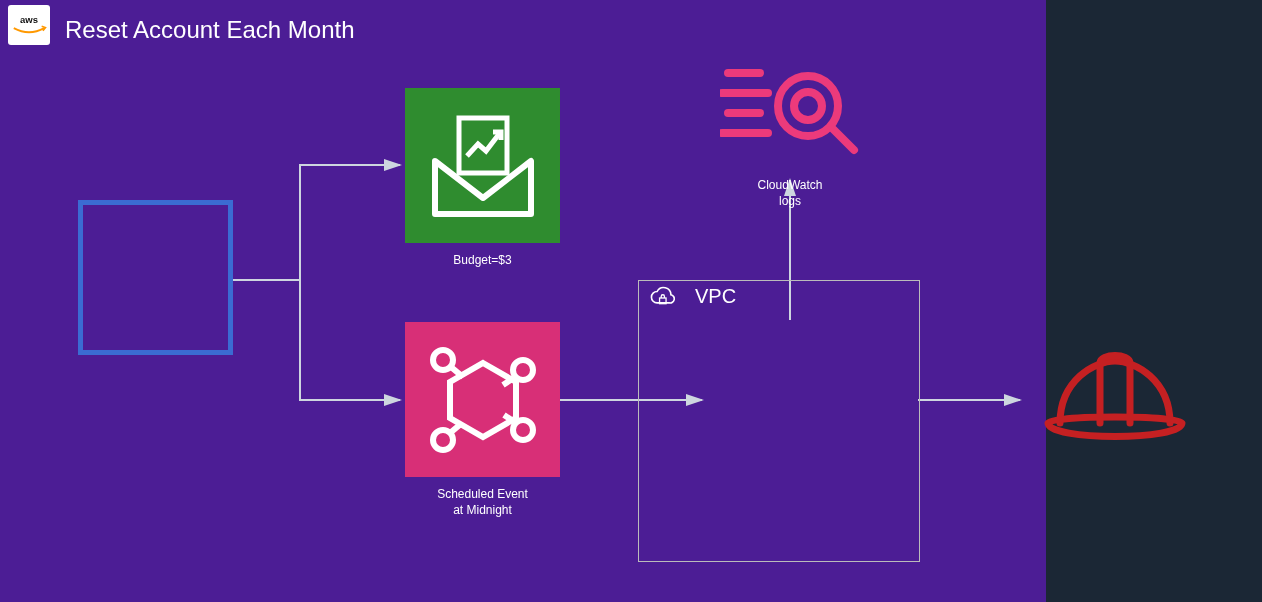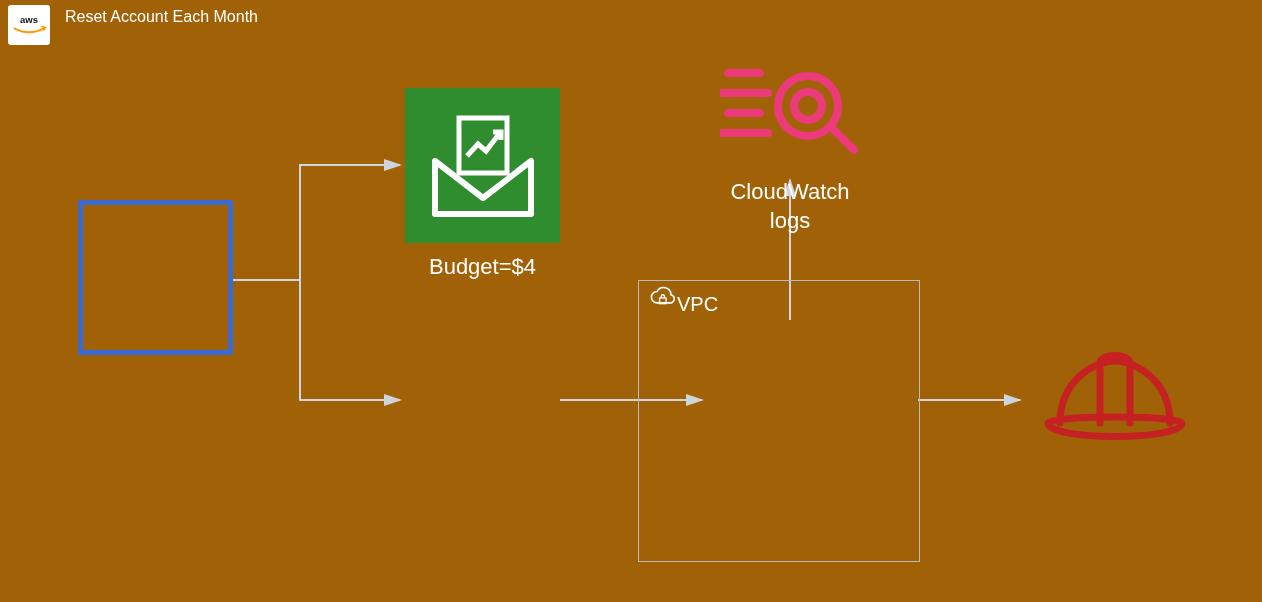--- a/index.html
+++ b/index.html
@@ -1,32 +1,32 @@
 <!DOCTYPE html>
 <html><head>
 <meta charset="utf-8">
 <style>
   html,body{margin:0;padding:0;background:#1b2735;font-family:Arial,Helvetica,sans-serif;color:#fff}
-  .canvas{position:relative;width:1262px;height:602px;background:#a16207}
+  .canvas{position:relative;width:1046px;height:602px;background:#4c1d95}
   .node{position:absolute;text-align:center}
-  .label{font-size:22px;color:#fff;line-height:1.3;margin-top:10px}
-  .title{position:absolute;left:65px;top:8px;font-size:16px;color:#fff}
+  .label{font-size:12px;color:#fff;line-height:1.3;margin-top:10px}
+  .title{position:absolute;left:65px;top:16px;font-size:24px;color:#fff}
   .aws-logo{position:absolute;left:8px;top:5px;width:42px;height:40px;background:#fff;border-radius:3px;display:flex;align-items:center;justify-content:center}
   .aws-logo svg{width:38px;height:34px}
   
   .icon-square{width:155px;height:155px;display:flex;align-items:center;justify-content:center}
   .calendar{border:5px solid #3b6bd2;background:none;box-sizing:border-box;display:flex;flex-direction:column;}
   .cal-body{flex:1;display:grid;grid-template-columns:repeat(6,1fr);grid-template-rows:repeat(4,1fr);gap:6px;padding:10px}
   .cal-cell{background:#3b6bd2}
   .cal-cell.empty{background:transparent}
   .budget{background:#2f8c2f}
   .event{background:#d82f77}
   .lambda{width:155px;height:155px;border-radius:50%;background:#e88c1f;border:6px solid #c46e0f;display:flex;align-items:center;justify-content:center}
   .vpc-box{position:absolute;border:1px solid #bbb;width:280px;height:280px}
-  .vpc-label{position:absolute;left:10px;top:4px;display:flex;align-items:flex-end;gap:2px;color:#fff;font-size:20px}
+  .vpc-label{position:absolute;left:10px;top:4px;display:flex;align-items:flex-start;gap:20px;color:#fff;font-size:20px}
   .vpc-label svg{width:26px;height:26px}
   svg.full{position:absolute;left:0;top:0;width:1262px;height:602px;pointer-events:none}
 </style>
 </head>
 <body>
 
 <div class="canvas">
 
   <div class="aws-logo">
     <svg viewBox="0 0 60 40">
@@ -94,23 +94,36 @@
   <div class="node" style="left:405px;top:88px;width:155px">
     <div class="icon-square budget">
       <svg width="120" height="120" viewBox="0 0 120 120">
         <rect x="36" y="12" width="48" height="55" fill="none" stroke="#fff" stroke-width="5"></rect>
         <path d="M44 50 L55 38 L63 45 L76 28" fill="none" stroke="#fff" stroke-width="5"></path>
         <path d="M70 26 L78 26 L78 34" fill="none" stroke="#fff" stroke-width="5"></path>
         <path d="M12 55 L60 92 L108 55 L108 108 L12 108 Z" fill="none" stroke="#fff" stroke-width="6" stroke-linejoin="round"></path>
         <path d="M12 55 L12 108 M108 55 L108 108" stroke="#fff" stroke-width="6"></path>
       </svg>
     </div>
-    <div class="label">Budget=$4</div>
+    <div class="label">Budget=$3</div>
   </div>
 
+  <div class="node" style="left:405px;top:322px;width:155px">
+    <div class="icon-square event">
+      <svg width="130" height="130" viewBox="0 0 130 130">
+        <polygon points="65,28 98,47 98,83 65,102 32,83 32,47" fill="none" stroke="#fff" stroke-width="6"></polygon>
+        <circle cx="25" cy="25" r="10" fill="none" stroke="#fff" stroke-width="6"></circle>
+        <circle cx="105" cy="35" r="10" fill="none" stroke="#fff" stroke-width="6"></circle>
+        <circle cx="105" cy="95" r="10" fill="none" stroke="#fff" stroke-width="6"></circle>
+        <circle cx="25" cy="105" r="10" fill="none" stroke="#fff" stroke-width="6"></circle>
+        <path d="M33 32 L45 42 M97 42 L85 50 M98 88 L86 80 M32 98 L44 88" stroke="#fff" stroke-width="6"></path>
+      </svg>
+    </div>
+    <div class="label">Scheduled Event<br>at Midnight</div>
+  </div>
 
   <div class="vpc-box" style="left:638px;top:280px">
     <div class="vpc-label">
       <span>
         <svg viewBox="0 0 32 32">
           <path d="M10 22 a7 7 0 0 1 0-14 a9 9 0 0 1 17 4 a5 5 0 0 1 -2 10 Z" fill="none" stroke="#fff" stroke-width="2"></path>
           <rect x="13" y="16" width="8" height="7" fill="none" stroke="#fff" stroke-width="1.6"></rect>
           <path d="M15 16 v-2 a2 2 0 0 1 4 0 v2" fill="none" stroke="#fff" stroke-width="1.6"></path>
         </svg>
       </span>

